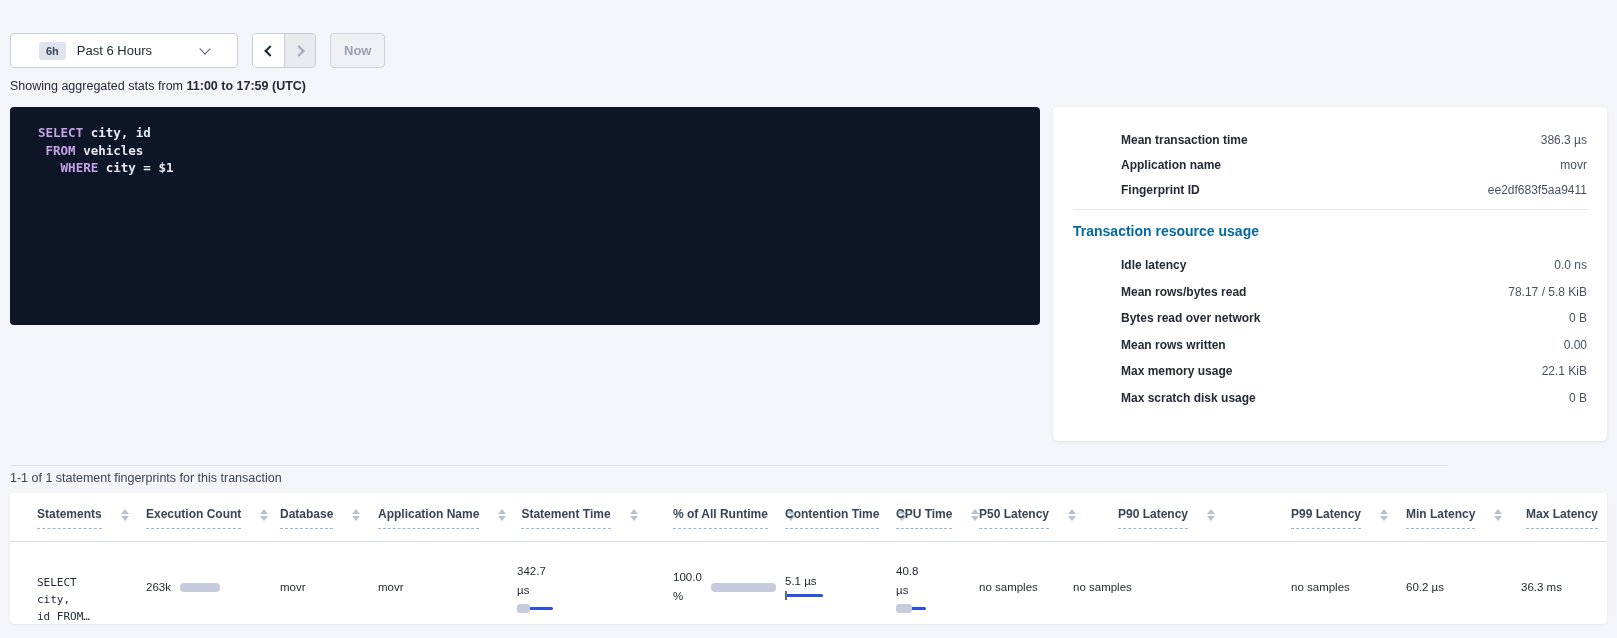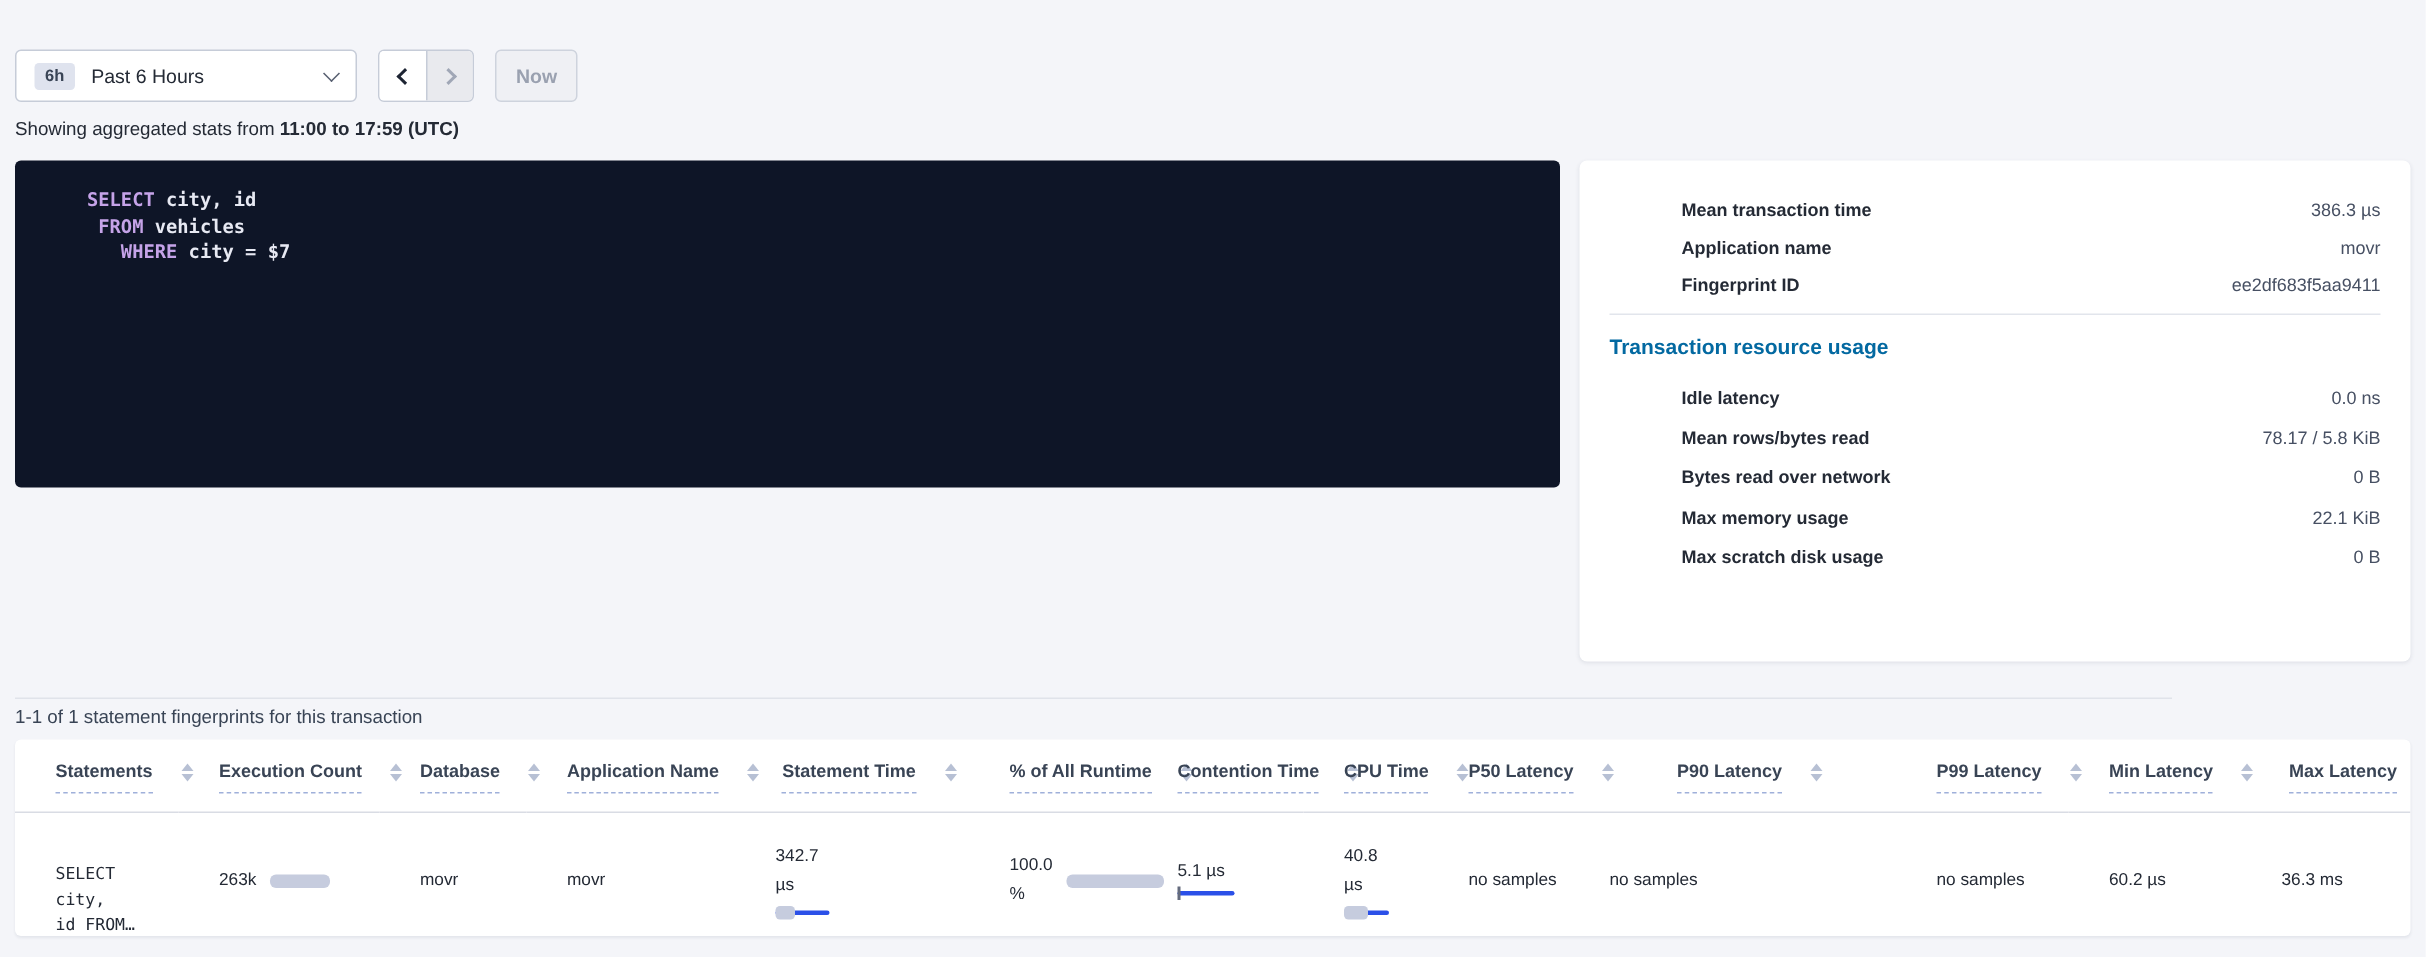--- a/index.html
+++ b/index.html
@@ -13,21 +13,21 @@
   
   .page-title {
     position: absolute; left: 10px; top: 5px;
     font-size: 15.5px; font-weight: bold; color: #1c2634; margin-top: 36px;
   }
   
   .controls { position: absolute; left: 10px; top: 33px; display: flex; gap: 14px; }
   .range-select {
     width: 228px; height: 35px; background: #fff;
     border: 1px solid #c6ccd8; border-radius: 4px;
-    display: flex; align-items: center; padding: 0 12px; cursor: pointer;
+    display: flex; align-items: center; padding: 0 28px; cursor: pointer;
   }
   .range-badge {
     background: #dfe3ee; border-radius: 3px; padding: 3px 7px;
     font-size: 11px; font-weight: bold; color: #394455;
   }
   .range-label { margin-left: 11px; font-size: 13px; color: #242a35; }
   .chev-down {
     margin-left: auto; width: 8px; height: 8px; margin-top: -4px;
     border-right: 1.7px solid #555d6e; border-bottom: 1.7px solid #555d6e;
     transform: rotate(45deg);
@@ -49,21 +49,21 @@
   
   .sql-box {
     position: absolute; left: 10px; top: 107px; width: 1030px; height: 218px;
     background: #0e1527; border-radius: 4px; padding: 17px 28px;
   }
   .sql-box pre {
     font-family: "DejaVu Sans Mono", "Liberation Mono", monospace;
     font-weight: bold; font-size: 12.5px; line-height: 17.5px;
     color: #e7e9f3; white-space: pre;
   }
-  .kw { color: #c5a3e8; margin-left: 20px; }
+  .kw { color: #c5a3e8; }
   
   .overview-card {
     position: absolute; left: 1053px; top: 107px; width: 554px; height: 334px;
     background: #fff; border-radius: 5px; padding: 20px;
     box-shadow: 0 1px 3px rgba(40,50,80,.10);
   }
   .ov-row { display: flex; justify-content: space-between; align-items: center; height: 25px; }
   .ov-row.tall { height: 26.5px; }
   .ov-label { font-size: 12px; font-weight: bold; color: #242a35; padding-left: 48px; }
   .ov-value { font-size: 12px; color: #475063; }
@@ -117,21 +117,21 @@
     </button>
   </div>
   <button class="now-btn">Now</button>
 </div>
 
 <div class="agg-caption"><span>Showing aggregated stats from </span><b>11:00 to 17:59 (UTC)</b></div>
 
 <div class="sql-box">
   <pre><span class="kw">SELECT</span><span> city, id</span>
 <span> </span><span class="kw">FROM</span><span> vehicles</span>
-<span>   </span><span class="kw">WHERE</span><span> city = $7</span></pre>
+<span>   </span><span class="kw">WHERE</span><span> city = $1</span></pre>
 </div>
 
 <div class="overview-card">
   <div class="ov-row">
     <span class="ov-label">Mean transaction time</span>
     <span class="ov-value">386.3 µs</span>
   </div>
   <div class="ov-row">
     <span class="ov-label">Application name</span>
     <span class="ov-value">movr</span>
@@ -146,20 +146,24 @@
     <span class="ov-label">Idle latency</span>
     <span class="ov-value">0.0 ns</span>
   </div>
   <div class="ov-row tall">
     <span class="ov-label">Mean rows/bytes read</span>
     <span class="ov-value">78.17 / 5.8 KiB</span>
   </div>
   <div class="ov-row tall">
     <span class="ov-label">Bytes read over network</span>
     <span class="ov-value">0 B</span>
+  </div>
+  <div class="ov-row tall">
+    <span class="ov-label">Mean rows written</span>
+    <span class="ov-value">0.00</span>
   </div>
   <div class="ov-row tall">
     <span class="ov-label">Max memory usage</span>
     <span class="ov-value">22.1 KiB</span>
   </div>
   <div class="ov-row tall">
     <span class="ov-label">Max scratch disk usage</span>
     <span class="ov-value">0 B</span>
   </div>
 </div>

